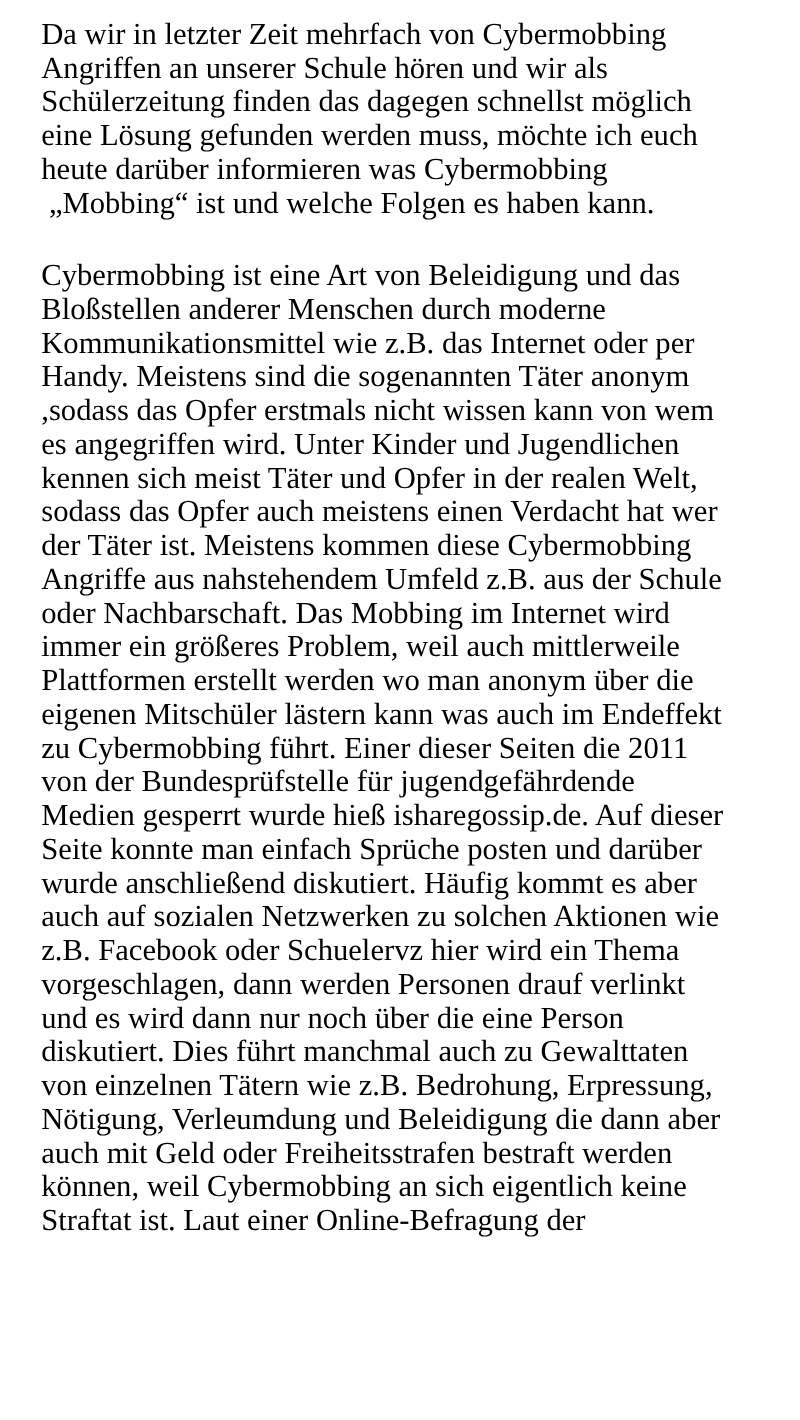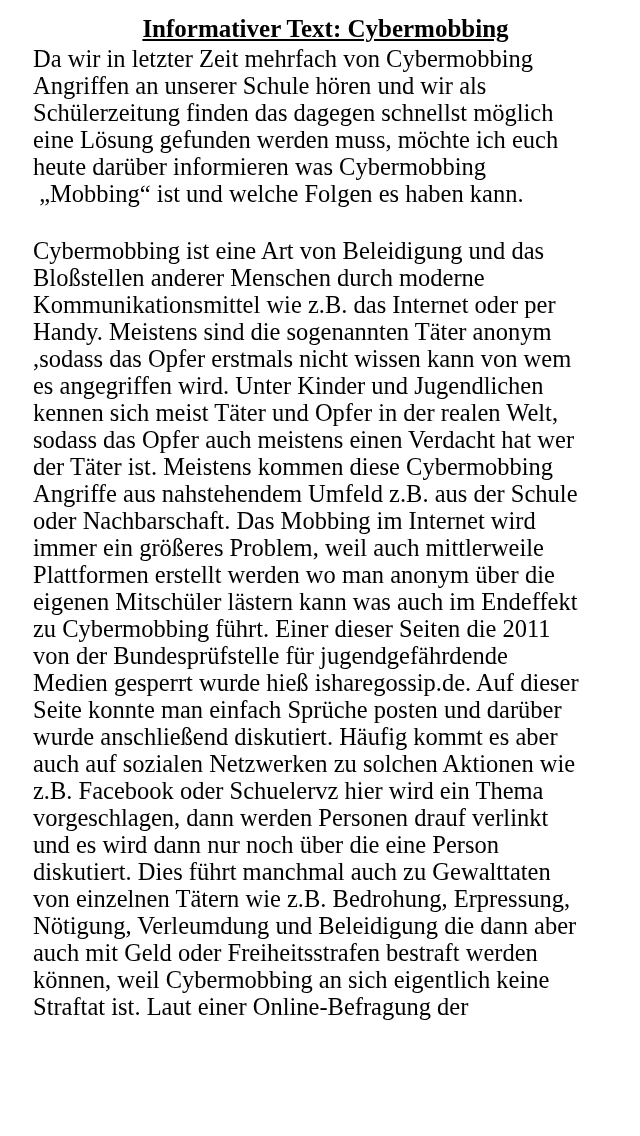--- a/index.html
+++ b/index.html
@@ -38,21 +38,20 @@
     letter-spacing: 0;
   }
   .para-gap {
     margin-top: 30.5px;
   }
 </style>
 </head>
 <body>
 
 <div class="page">
-  <h1 class="doc-title">Informativer Text: Cybermobbing</h1>
   <p class="para">Da wir in letzter Zeit mehrfach von Cybermobbing
 Angriffen an unserer Schule hören und wir als
 Schülerzeitung finden das dagegen schnellst möglich
 eine Lösung gefunden werden muss, möchte ich euch
 heute darüber informieren was Cybermobbing
  „Mobbing“ ist und welche Folgen es haben kann.</p>
   <p class="para para-gap">Cybermobbing ist eine Art von Beleidigung und das
 Bloßstellen anderer Menschen durch moderne
 Kommunikationsmittel wie z.B. das Internet oder per
 Handy. Meistens sind die sogenannten Täter anonym

